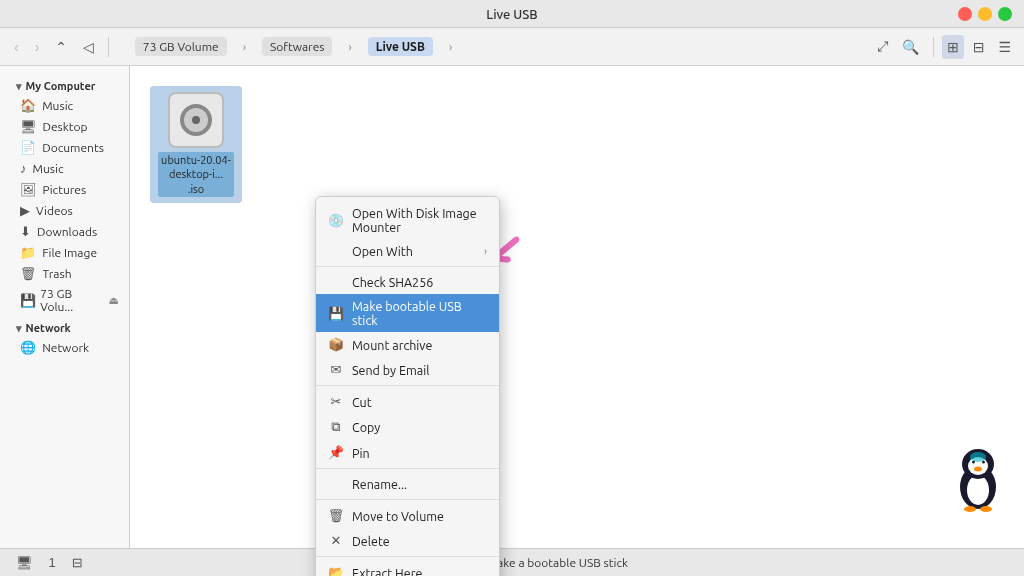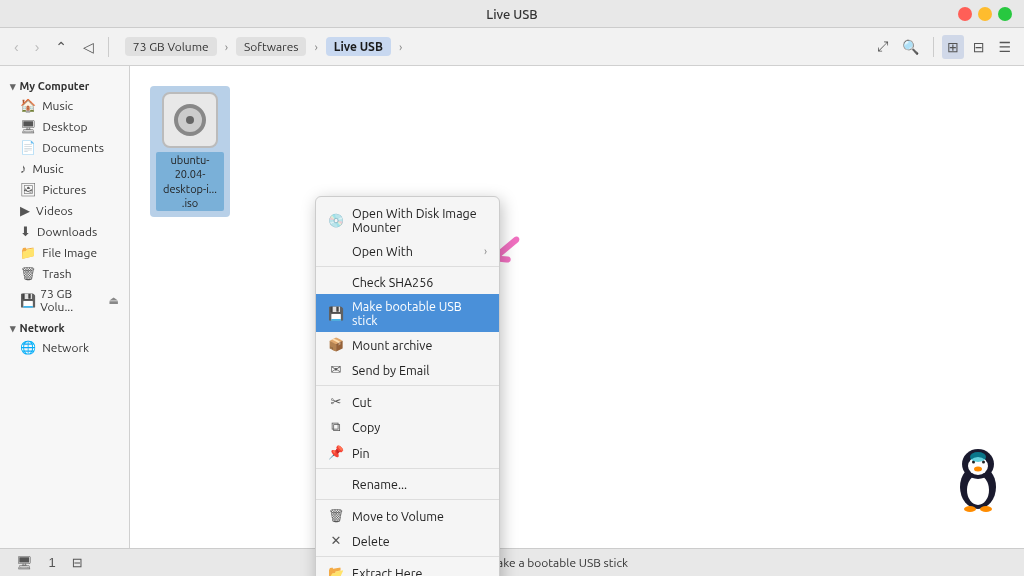--- a/index.html
+++ b/index.html
@@ -61,22 +61,22 @@
       cursor: pointer;
       color: #555;
       font-size: 14px;
       border-radius: 4px;
     }
     .toolbar-btn.disabled { color: #bbb; cursor: default; }
     .toolbar-separator { width: 1px; height: 20px; background: #ccc; margin: 0 4px; }
     .breadcrumb-area {
       display: flex;
       align-items: center;
-      gap: 8px;
-      margin-left: 8px;
+      gap: 16px;
+      margin-left: 18px;
     }
     .breadcrumb-item {
       padding: 3px 8px;
       border-radius: 4px;
       background: #e0e0e0;
       color: #333;
       font-size: 12px;
       cursor: pointer;
     }
     .breadcrumb-item.active {
@@ -113,21 +113,21 @@
       width: 130px;
       background: #f7f7f7;
       border-right: 1px solid #d0d0d0;
       padding: 8px 0;
       overflow-y: auto;
     }
     .sidebar-section-label {
       font-size: 11px;
       font-weight: 700;
       color: #333;
-      padding: 6px 10px 2px 10px;
+      padding: 6px 10px 2px 16px;
       cursor: pointer;
     }
     .sidebar-section-label .arrow { margin-right: 4px; color: #666; }
     .sidebar-item {
       display: flex;
       align-items: center;
       padding: 3px 10px 3px 20px;
       cursor: pointer;
       color: #333;
       font-size: 12px;
@@ -158,21 +158,21 @@
       background: white;
       position: relative;
       padding: 20px;
     }
 
     
     .file-item {
       display: inline-flex;
       flex-direction: column;
       align-items: center;
-      width: 80px;
+      width: 92px;
       padding: 6px;
       border-radius: 4px;
       cursor: pointer;
       position: relative;
     }
     .file-item.selected {
       background: #b8d0e8;
     }
     .file-icon-wrapper {
       width: 56px;

